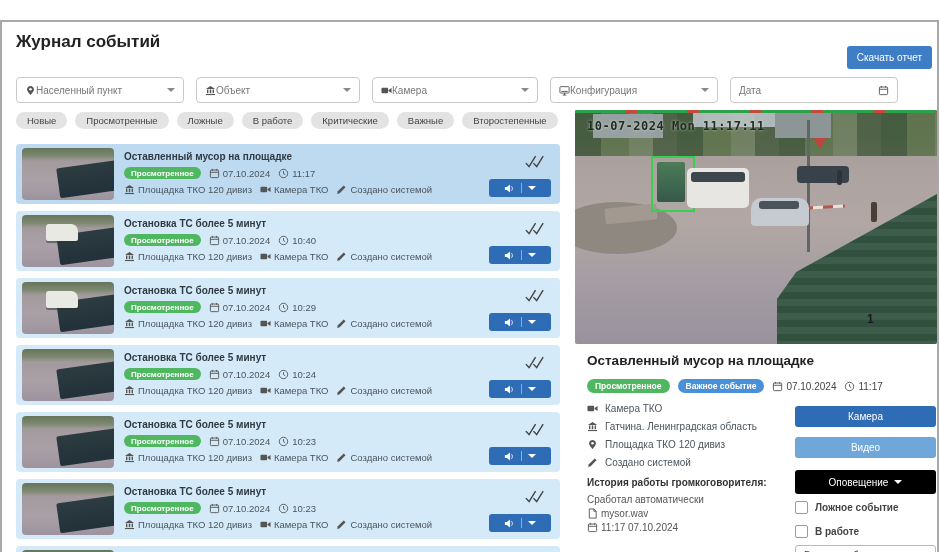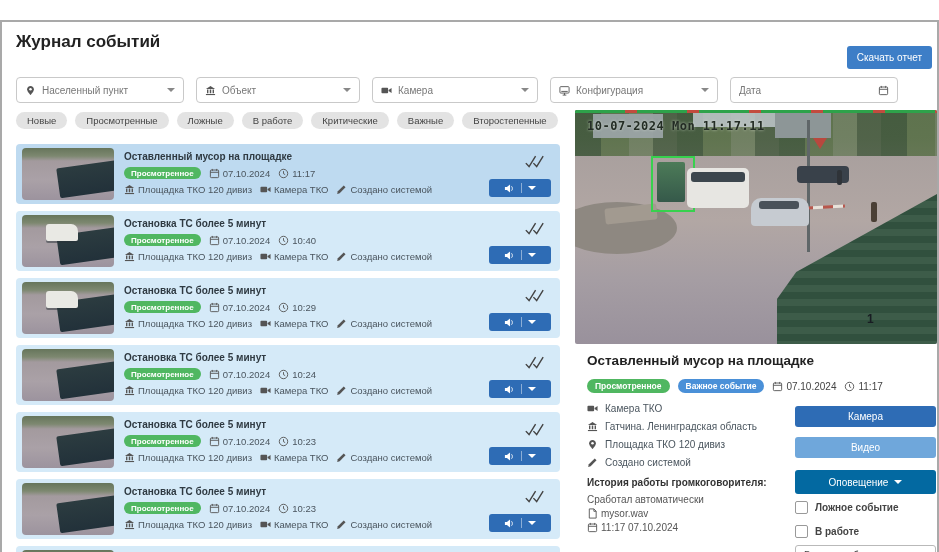--- a/index.html
+++ b/index.html
@@ -5,21 +5,21 @@
   html,body{margin:0;padding:0;background:#fff;}
   .page{position:relative;width:939px;height:552px;box-sizing:border-box;background:#fff;
         border:2px solid #a9a9a9;overflow:hidden;font-family:"Liberation Sans",sans-serif;color:#333;margin-top:20px;}
   
   .page-title{position:absolute;left:14px;top:10px;font-size:17px;font-weight:bold;color:#222;}
   .download-btn{position:absolute;right:5px;top:24px;background:#3d7ec7;color:#fff;font-size:10px;
         padding:6px 10px;border-radius:3px;border:none;cursor:pointer;}
   
   .filters{position:absolute;left:14px;top:55px;display:flex;gap:12px;}
   .filter-field{box-sizing:border-box;height:26px;border:1px solid #c9c9c9;border-radius:4px;background:#fff;
-        display:flex;align-items:center;padding:0 8px;gap:6px;font-size:10px;color:#777;cursor:pointer;}
+        display:flex;align-items:center;padding:0 8px;font-size:10px;color:#777;cursor:pointer;}
   .filter-field .lbl{flex:1;white-space:nowrap;overflow:hidden;}
   .f1{width:168px}.f2{width:164px}.f3{width:166px}.f4{width:168px}.f5{width:168px}
   .caret{width:0;height:0;border-left:4px solid transparent;border-right:4px solid transparent;
         border-top:4px solid #888;}
   .caret.white{border-top-color:#fff;}
   svg.i{width:11px;height:11px;flex:none;}
   
   .chips{position:absolute;left:14px;top:90px;display:flex;gap:8px;}
   .chip{background:#e3e3e3;color:#444;font-size:9.5px;padding:3px 11px;border-radius:10px;cursor:pointer;white-space:nowrap;}
   
@@ -83,21 +83,21 @@
   .detail-badges{position:absolute;left:585px;top:357px;display:flex;align-items:center;gap:8px;font-size:10px;color:#444;}
   .detail-badges .pill{font-size:8.5px;padding:2px 8px;}
   .detail-meta{position:absolute;left:585px;top:381px;display:flex;flex-direction:column;gap:7px;font-size:10px;color:#4a555e;}
   .detail-meta .meta-item{gap:7px;}
   .history-title{position:absolute;left:585px;top:455px;font-size:10px;font-weight:bold;color:#333;}
   .history{position:absolute;left:585px;top:472px;font-size:10px;color:#555;display:flex;flex-direction:column;gap:3px;}
   .rcol-btn{position:absolute;left:793px;width:141px;box-sizing:border-box;border:none;border-radius:3px;
         color:#fff;font-size:10px;display:flex;align-items:center;justify-content:center;gap:6px;cursor:pointer;}
   .btn-camera{top:384px;height:21px;background:#2e6cb5;}
   .btn-video{top:415px;height:21px;background:#6fa7db;}
-  .btn-alert{top:448px;height:24px;background:#0369a1;}
+  .btn-alert{top:448px;height:24px;background:#000000;}
   .cb-row{position:absolute;left:793px;display:flex;align-items:center;gap:7px;font-size:10px;color:#444;cursor:pointer;font-weight:bold;}
   .cb1{top:479px;}  .cb2{top:503px;}
   .cb-box{width:11px;height:11px;border:1px solid #999;border-radius:2px;background:#fff;}
   .imp-select{position:absolute;left:793px;top:523px;width:141px;height:20px;box-sizing:border-box;border:1px solid #b9b9b9;
         border-radius:3px;background:#fff;display:flex;align-items:center;justify-content:space-between;
         padding:0 8px;font-size:10px;color:#444;cursor:pointer;}
   .black-bar{position:absolute;left:8px;right:8px;top:543px;height:8px;background:#0d1117;z-index:30;}
 </style>
 </head>
 <body>

